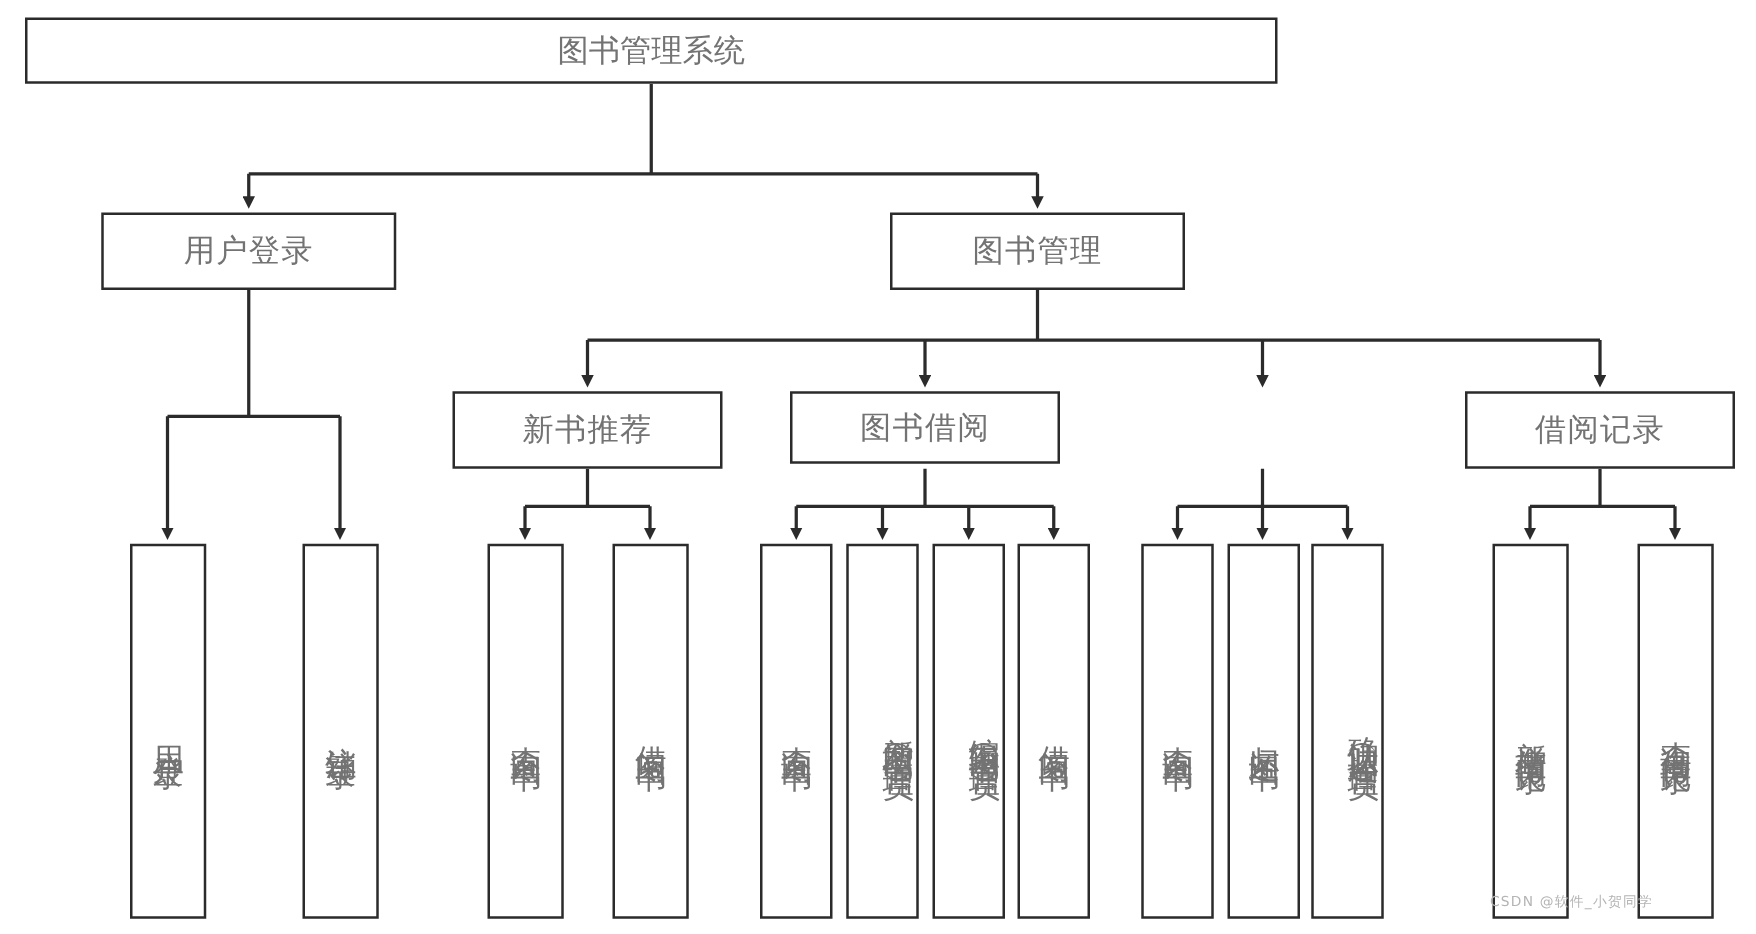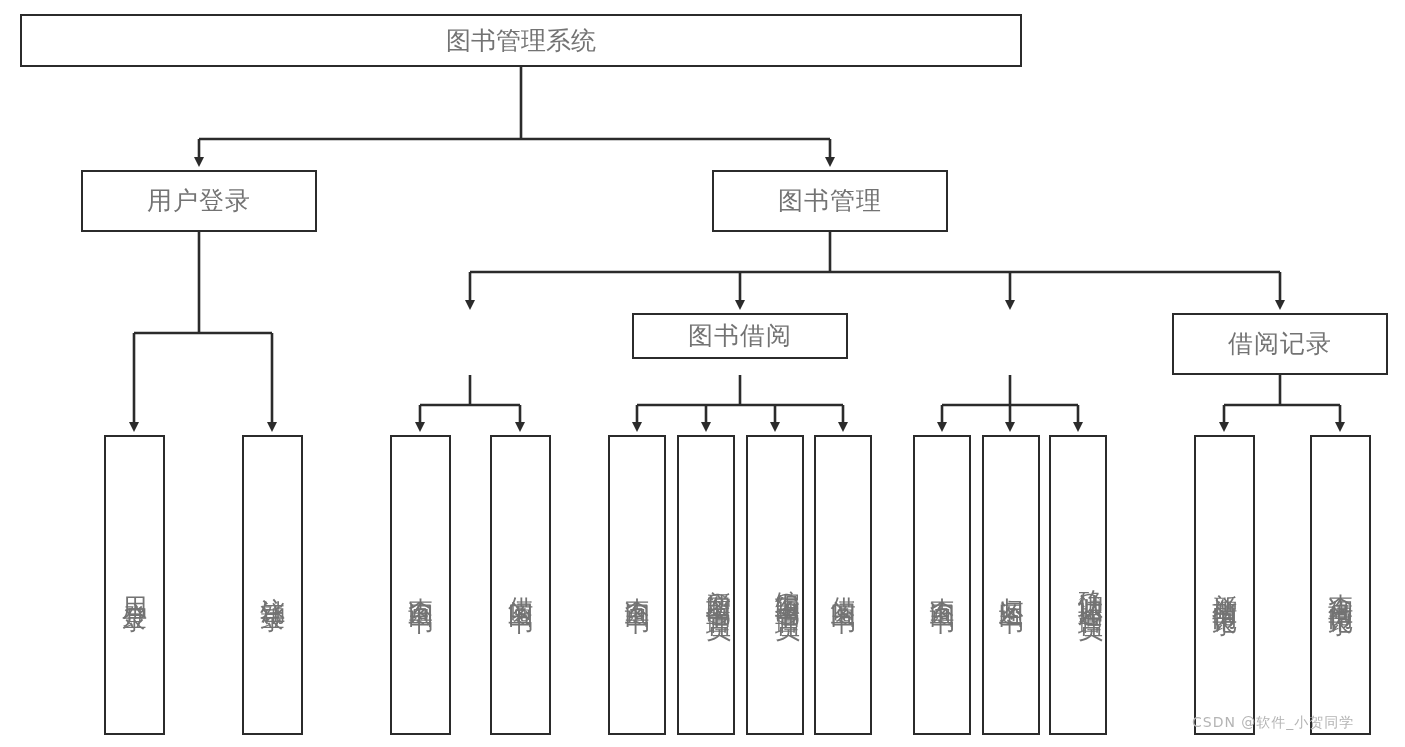--- a/index.html
+++ b/index.html
@@ -44,21 +44,21 @@
     align-items:flex-start;
     justify-content:center;
     padding-top:6px;
   }
   .node.v.mid{
     align-items:center;
     padding-top:0;
   }
   .watermark{
     position:absolute;
-    font-size:14px;
+    font-size:11px;
     color:#b4b4b4;
     letter-spacing:1px;
     white-space:nowrap;
     user-select:none;
   }
 </style>
 </head>
 <body>
 
 <div id="canvas">
@@ -111,21 +111,22 @@
       <path d="M1224,405 L1224,427" marker-end="url(#arrow)"></path>
       <path d="M1340,405 L1340,427" marker-end="url(#arrow)"></path>
     </g>
   </svg>
 
   <div class="node root" style="left:20px;top:14px;width:1002px;height:53px;">图书管理系统</div>
 
   <div class="node h" style="left:81px;top:170px;width:236px;height:62px;">用户登录</div>
   <div class="node h" style="left:712px;top:170px;width:236px;height:62px;">图书管理</div>
 
-  <div class="node h" style="left:632px;top:313px;width:216px;height:46px;">图书借阅</div>
+  <div class="node h" style="left:362px;top:313px;width:216px;height:62px;">新书推荐</div>
+  <div class="node h" style="left:632px;top:313px;width:216px;height:58px;">图书借阅</div>
   <div class="node h" style="left:1172px;top:313px;width:216px;height:62px;">借阅记录</div>
 
   <div class="node v mid" style="left:104px;top:435px;width:61px;height:300px;">用户登录</div>
   <div class="node v mid" style="left:242px;top:435px;width:61px;height:300px;">注销登录</div>
 
   <div class="node v mid" style="left:390px;top:435px;width:61px;height:300px;">查询图书</div>
   <div class="node v mid" style="left:490px;top:435px;width:61px;height:300px;">借阅图书</div>
 
   <div class="node v mid" style="left:608px;top:435px;width:58px;height:300px;">查询图书</div>
   <div class="node v" style="left:677px;top:435px;width:58px;height:300px;">新增图书（管理员）</div>

